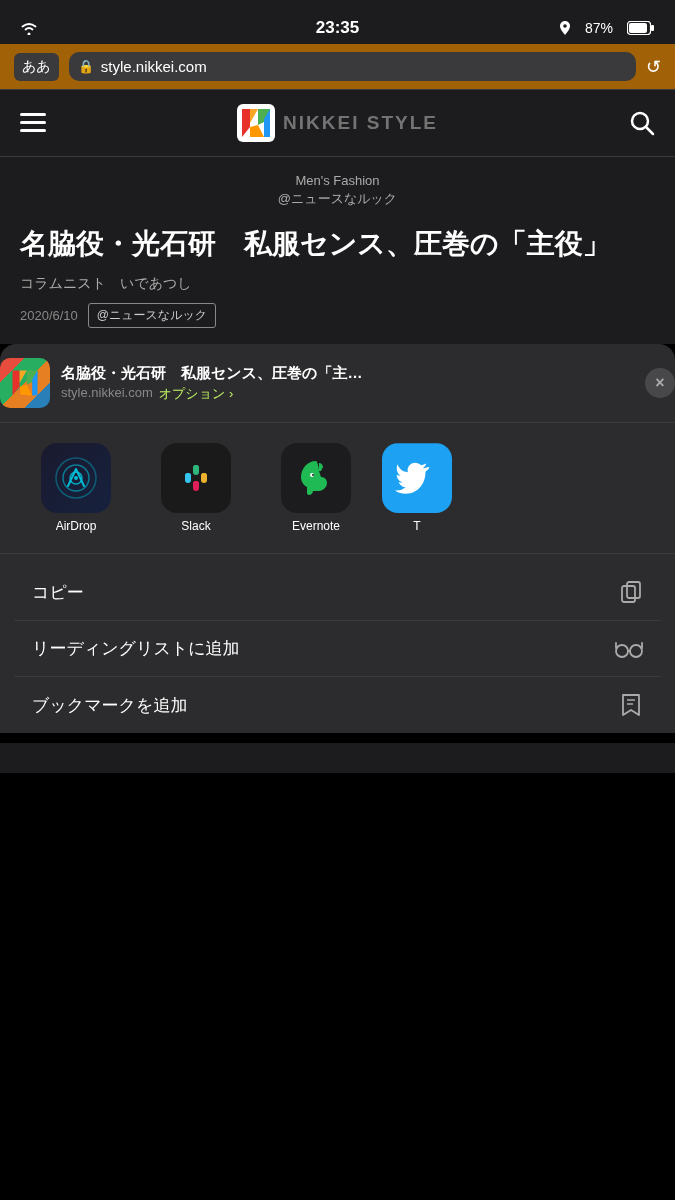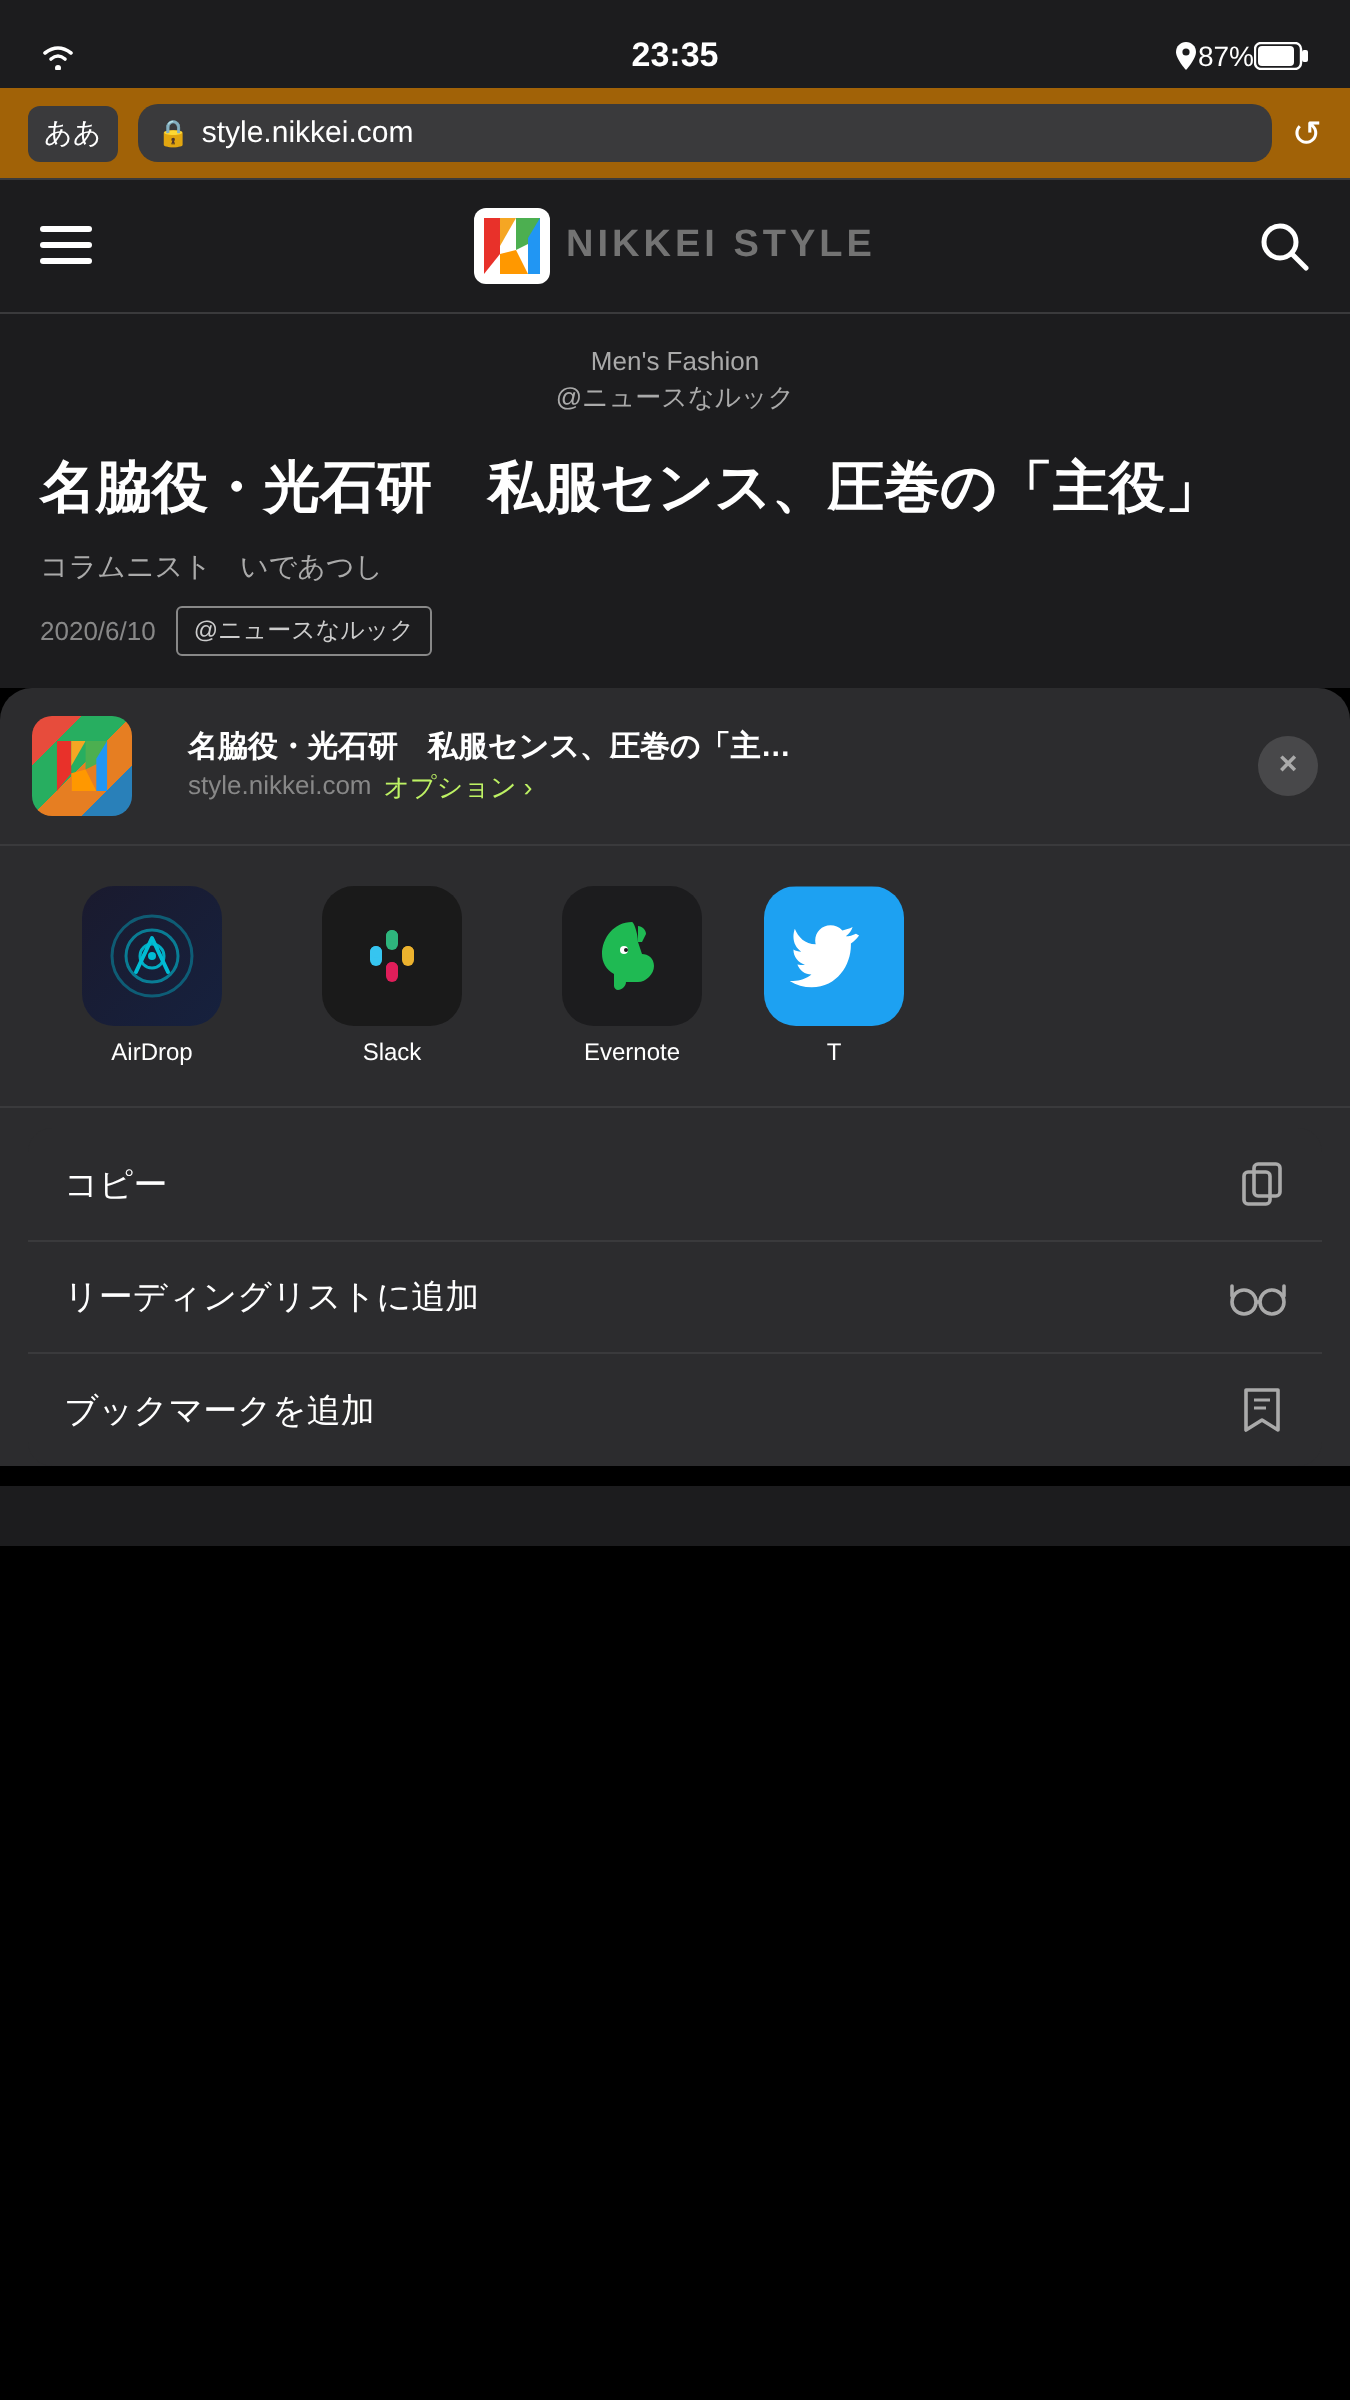--- a/index.html
+++ b/index.html
@@ -16,21 +16,21 @@
     .status-bar {
       background: #1c1c1e;
       display: flex;
       justify-content: space-between;
       align-items: flex-end;
       padding: 8px 20px;
       height: 44px;
     }
     .status-left { display: flex; gap: 8px; align-items: center; }
     .status-time { color: #fff; font-size: 17px; font-weight: 600; position: absolute; left: 50%; transform: translateX(-50%); }
-    .status-right { display: flex; gap: 0; align-items: center; margin-left: auto; }
+    .status-right { display: flex; gap: 14px; align-items: center; margin-left: auto; }
     .status-bar-inner { display: flex; width: 100%; align-items: center; position: relative; }
 
     
     .browser-bar {
       background: #a16207;
       padding: 8px 14px;
       display: flex;
       align-items: center;
       gap: 10px;
       border-bottom: 1px solid #3a3a3c;
@@ -95,22 +95,22 @@
       border-radius: 16px 16px 0 0;
       margin-top: 0;
       position: relative;
       z-index: 10;
     }
 
     
     .share-header {
       display: flex;
       align-items: center;
-      padding: 14px 16px;
-      gap: 28px;
+      padding: 14px 0;
+      gap: 11px;
       border-bottom: 1px solid #3a3a3c;
     }
     .share-app-icon {
       width: 50px; height: 50px;
       background: linear-gradient(135deg, #e74c3c 25%, #27ae60 25%, #27ae60 50%, #e67e22 50%, #e67e22 75%, #2980b9 75%);
       border-radius: 10px;
       display: flex; align-items: center; justify-content: center;
       color: white; font-weight: 900; font-size: 26px;
       flex-shrink: 0;
     }

